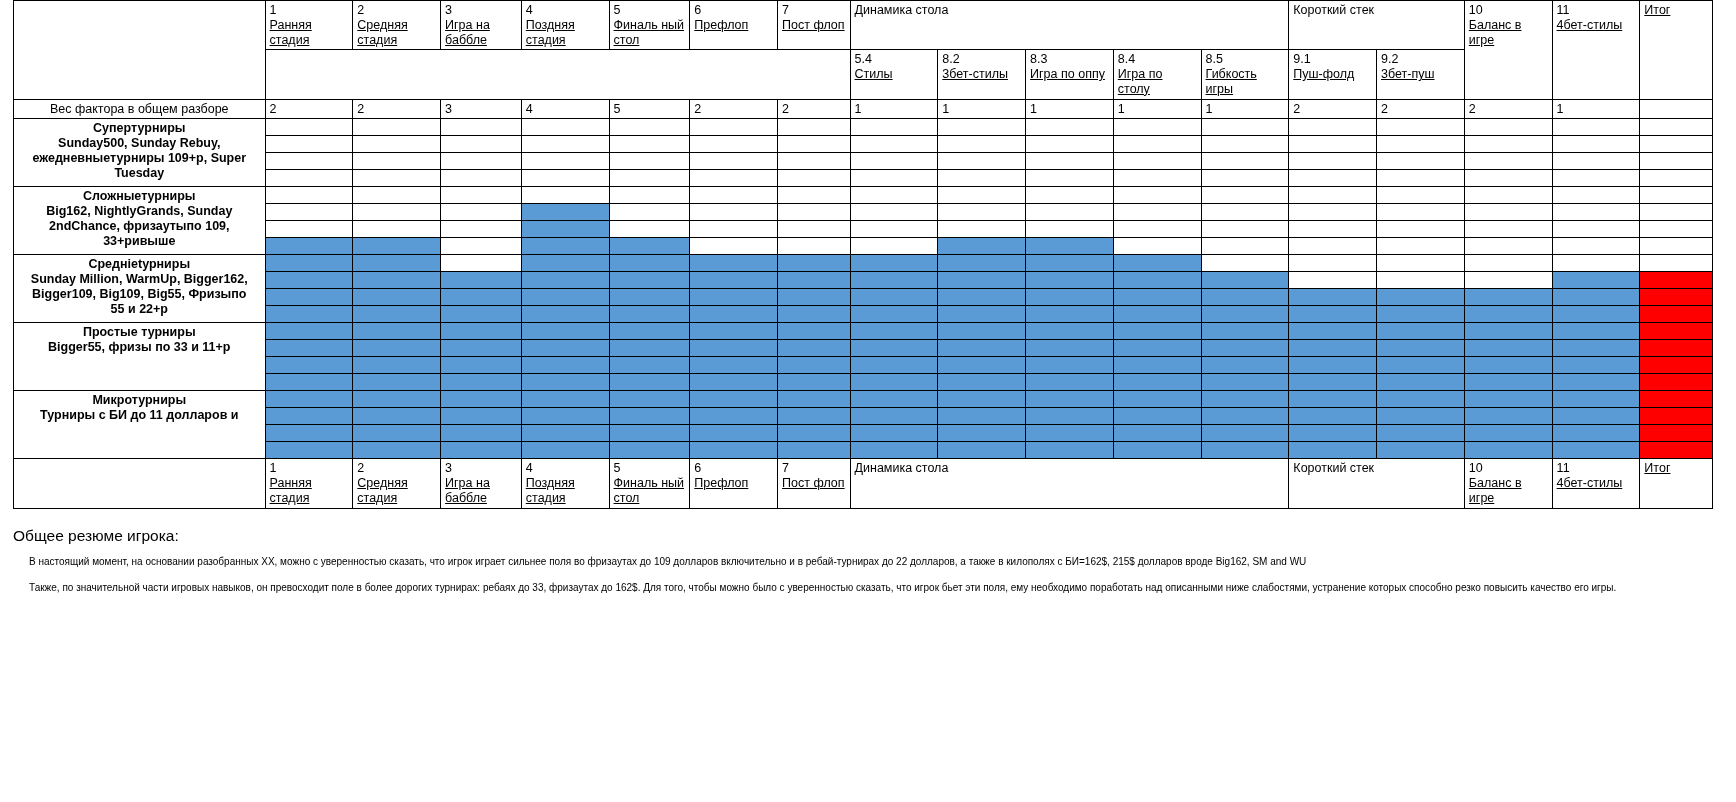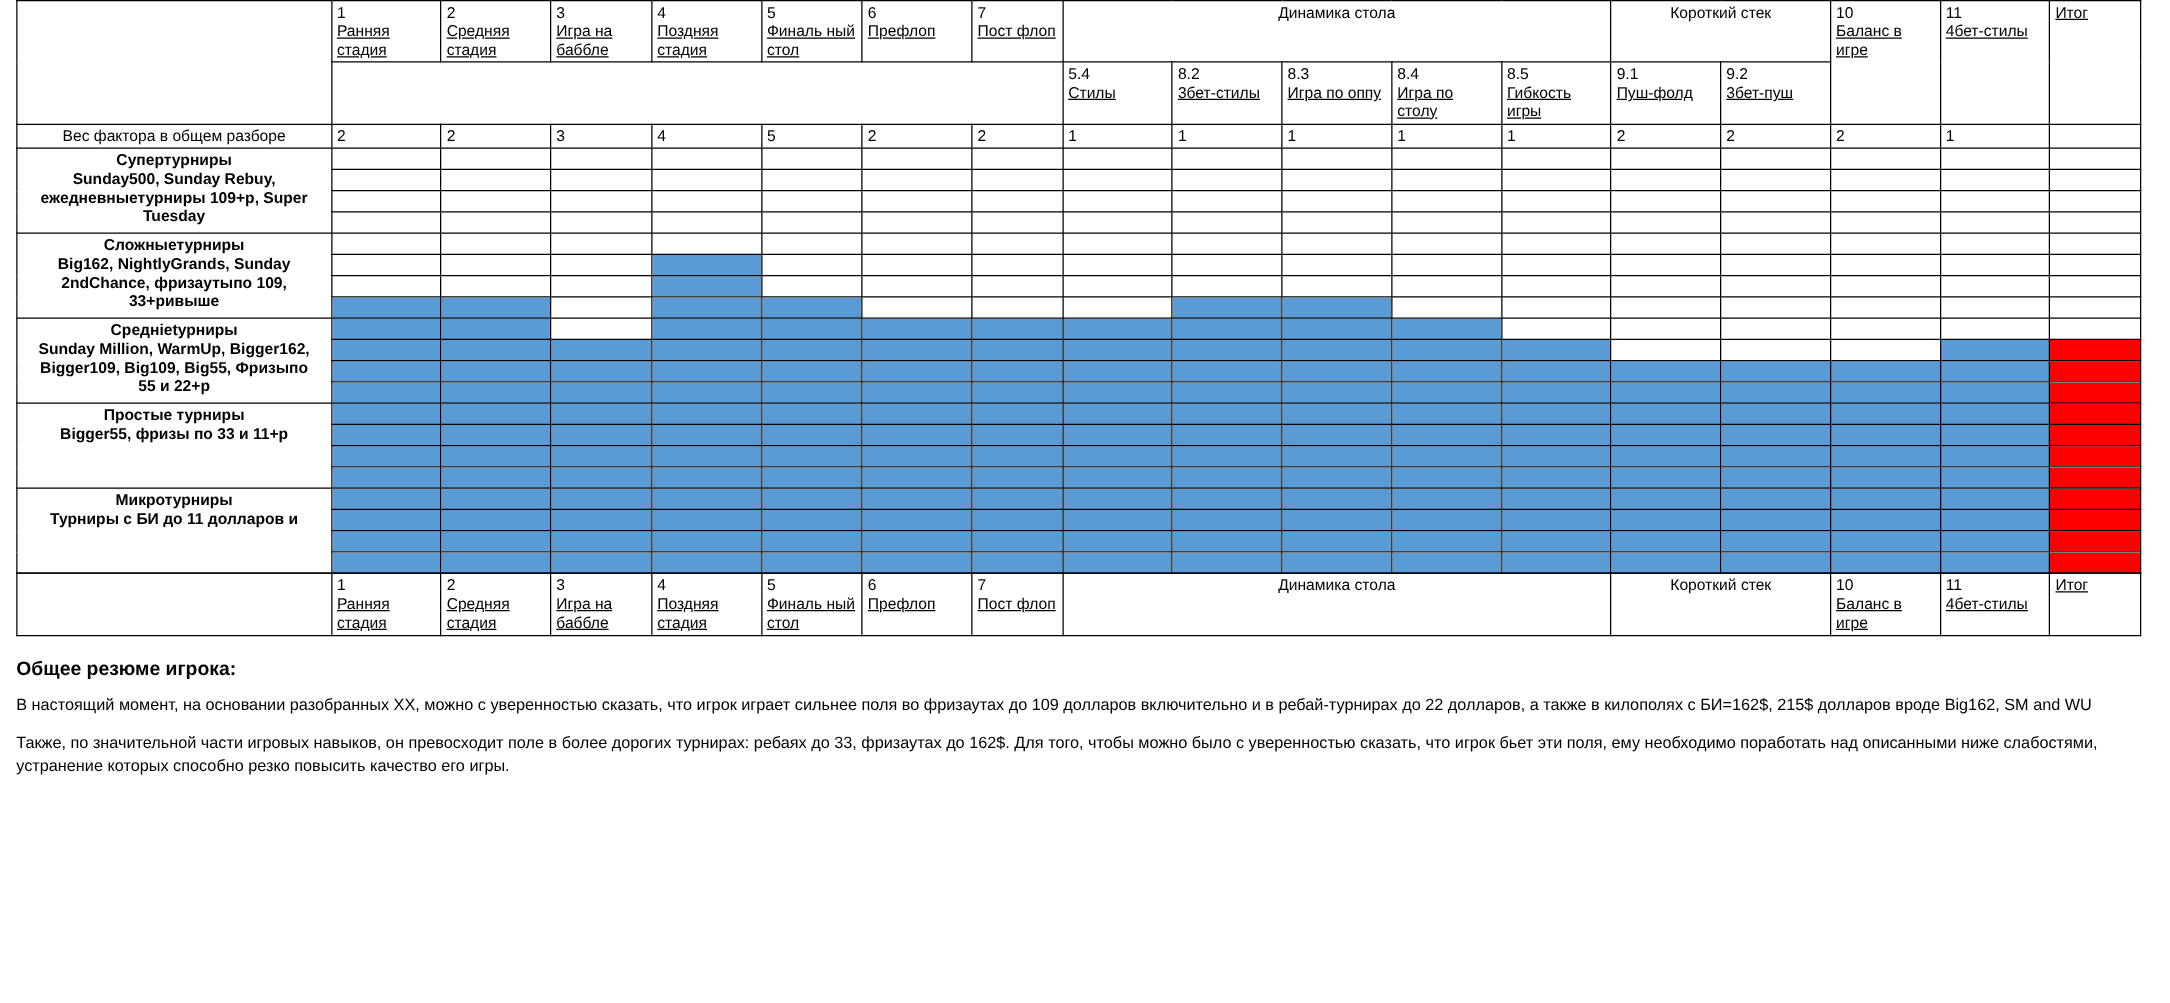--- a/index.html
+++ b/index.html
@@ -51,44 +51,43 @@
     vertical-align: top;
   }
   .hdrnum {
     display: block;
   }
   .hdrtxt {
     display: block;
     text-decoration: underline;
   }
   td.center-h {
-    text-align: center;
     vertical-align: middle;
   }
   .blue {
     background: #5b9bd5;
   }
   .red {
     background: #fe0000;
   }
   .empty { background: #ffffff; }
   tr.barrow td { height: 16px; padding: 0; }
   tr.barrow td.labelcell { padding: 2px 4px; font-weight: bold; }
   .summary {
     margin: 18px 0 0 13px;
     width: 1700px;
   }
   .summary h3 {
     font-size: 15.5px;
-    font-weight: bold;
+    font-weight: normal;
     margin: 0 0 10px 0;
   }
   .summary p {
-    font-size: 13px;
-    margin: 0 0 12px 0;
+    font-size: 10px;
+    margin: 0 0 12px 16px;
     line-height: 1.45;
   }
 </style>
 </head>
 <body>
 
 <div class="page">
 
 
   <table class="grid">

